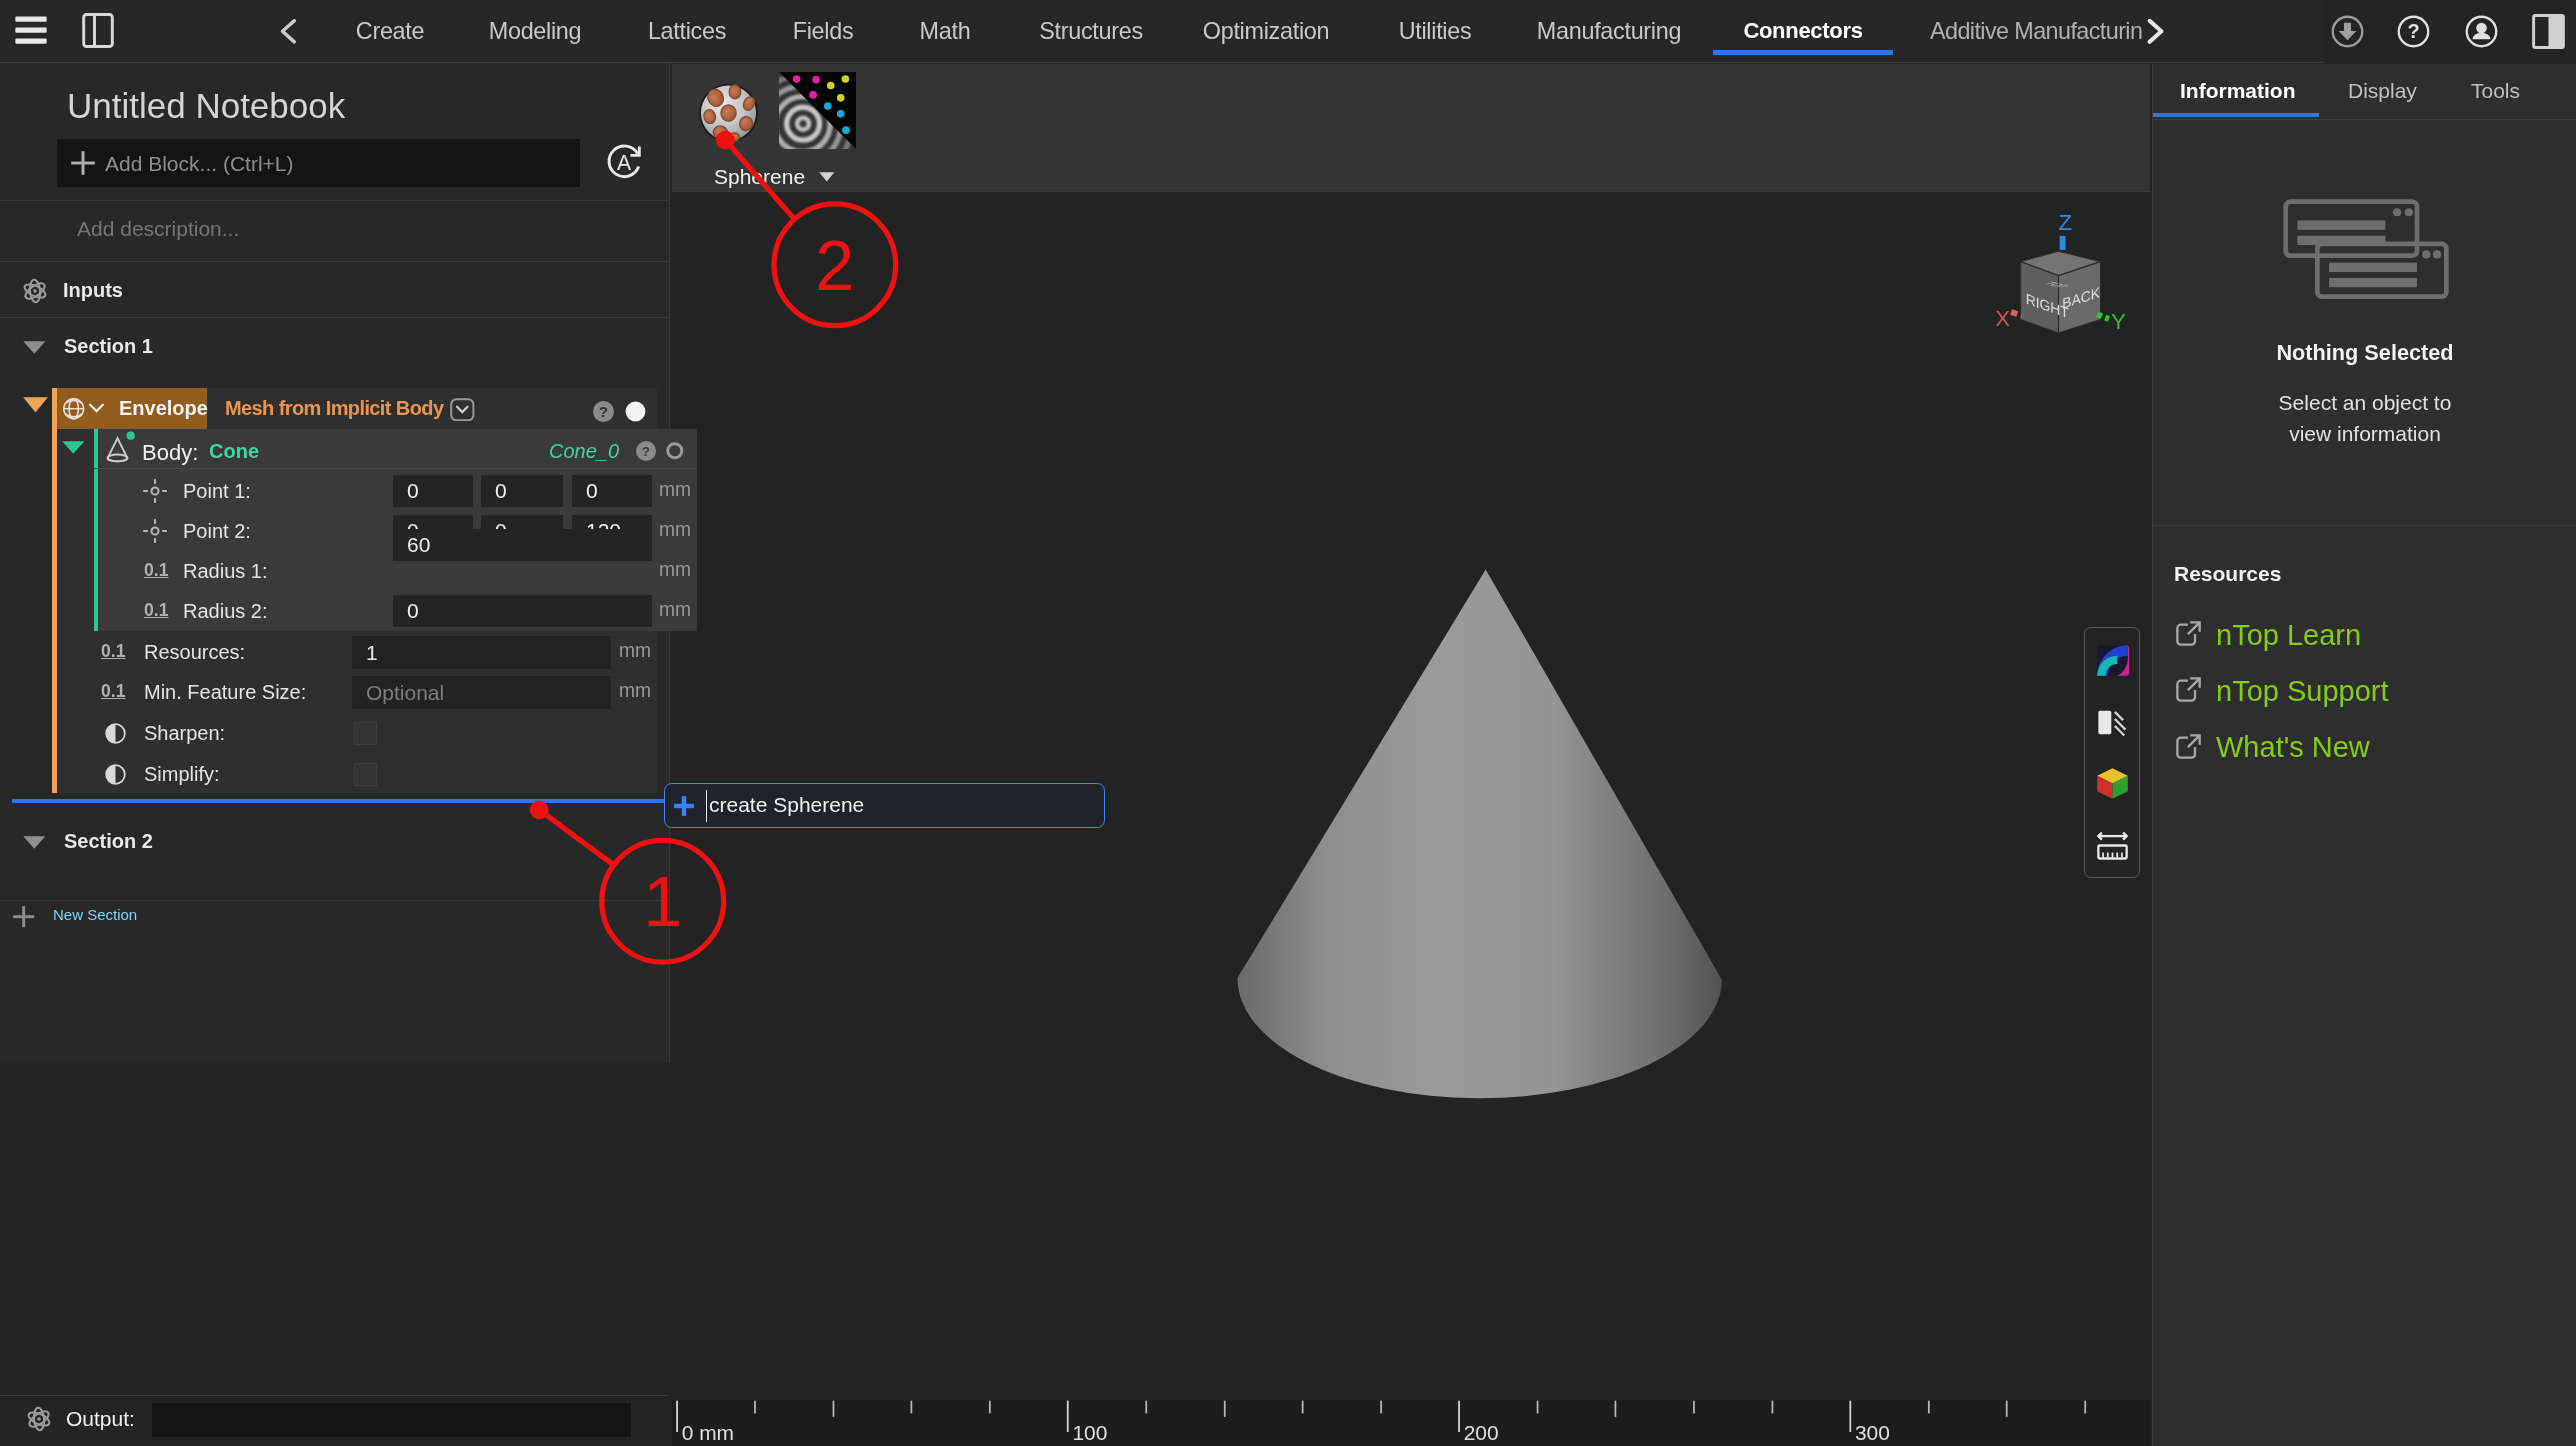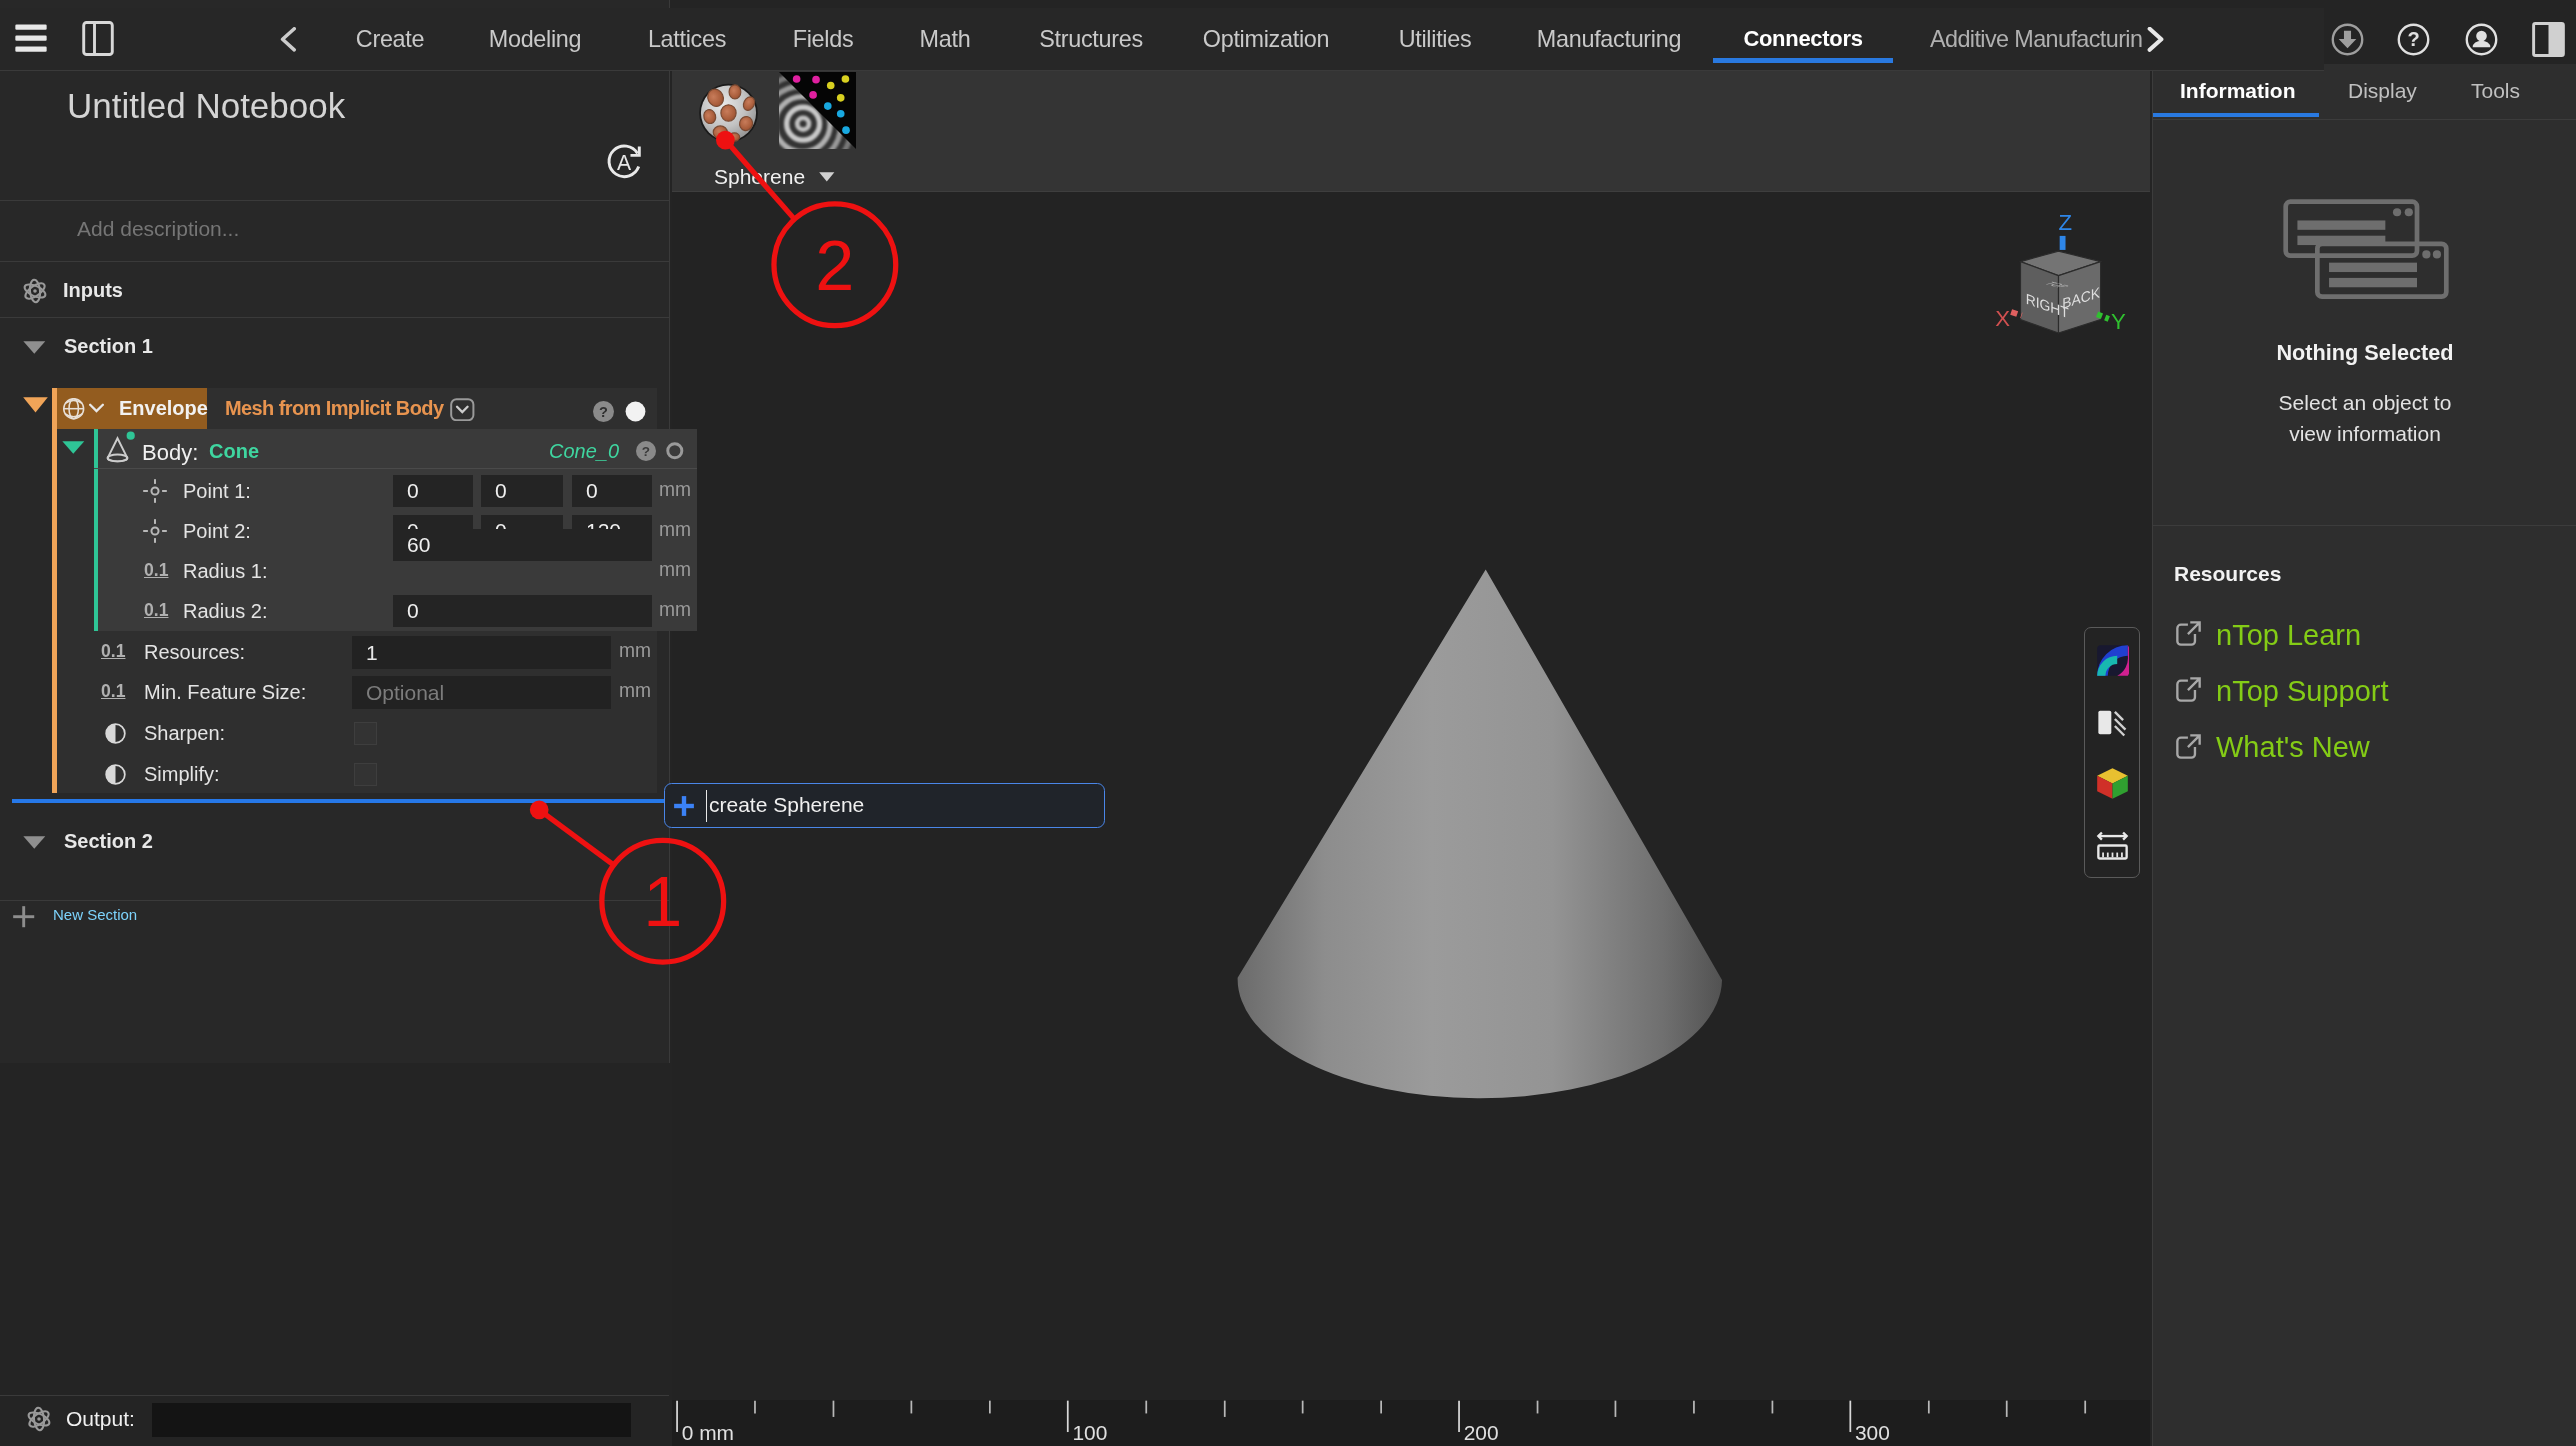--- a/index.html
+++ b/index.html
@@ -13,20 +13,27 @@
 .inputbox{background:#222222;font-size:21px;line-height:33px;padding-left:14px}
 .ib2{height:32px;line-height:32px;color:#f0f0f0;z-index:6;background:#242424}
 .extlink{width:27px;height:27px}
 .rlink{font-size:29px;color:#84cc16}
 </style>
 </head>
 <body>
 
 <div class="ab" id="leftpanel" style="left:0;top:0;width:670px;height:1063px;background:#282828;border-right:1.8px solid #3a3a3a">
   <div class="ab txt" style="left:67px;top:86px;font-size:35px;color:#d4d4d4">Untitled Notebook</div>
+  <div class="ab" style="left:57px;top:139px;width:523px;height:48px;background:#141414">
+    <svg class="ab" style="left:13px;top:11px" width="26" height="26" viewBox="0 0 44 44">
+      <line x1="22" y1="2" x2="22" y2="42" stroke="#b0b0b0" stroke-width="5"></line>
+      <line x1="2" y1="22" x2="42" y2="22" stroke="#b0b0b0" stroke-width="5"></line>
+    </svg>
+    <div class="ab txt" style="left:48px;top:13px;font-size:21px;color:#8d8d8d">Add Block... (Ctrl+L)</div>
+  </div>
   <svg class="ab" style="left:604px;top:143px" width="40" height="40" viewBox="0 0 68 68">
     <path d="M 59 40 a 26 26 0 1 1 -2 -22" fill="none" stroke="#e8e8e8" stroke-width="5"></path>
     <path d="M 60 6 v 15 h -15" fill="none" stroke="#e8e8e8" stroke-width="5"></path>
     <text x="34" y="46" font-size="36" fill="#e8e8e8" text-anchor="middle" font-family="Liberation Sans">A</text>
   </svg>
   <div class="ab" style="left:0;top:200px;width:669px;height:1.2px;background:#3a3a3a"></div>
   <div class="ab txt" style="left:77px;top:217px;font-size:21px;color:#757575">Add description...</div>
   <div class="ab" style="left:0;top:261px;width:669px;height:1.2px;background:#3a3a3a"></div>
   <svg class="ab" style="left:22px;top:278px" width="26" height="26" viewBox="0 0 44 44">
     <circle cx="22" cy="22" r="3" fill="#9a9a9a"></circle>
@@ -388,21 +395,21 @@
 </div>
 <svg width="0" height="0" style="position:absolute">
   <defs>
     <g id="ext">
       <path d="M34 24 v12 a 6 6 0 0 1 -6 6 H10 a 6 6 0 0 1 -6 -6 V14 a 6 6 0 0 1 6 -6 h12" fill="none" stroke="#a8a8a8" stroke-width="4"></path>
       <path d="M26 4 h16 v16 M42 4 L22 24" fill="none" stroke="#a8a8a8" stroke-width="4"></path>
     </g>
   </defs>
 </svg>
 
-<div class="ab" id="topbar" style="left:0;top:8px;width:2324px;height:63px;background:#272727;border-bottom:1.8px solid #3a3a3a;z-index:50">
+<div class="ab" id="topbar" style="left:0;top:0;width:2324px;height:63px;background:#272727;border-bottom:1.8px solid #3a3a3a;z-index:50">
   <svg class="ab" style="left:14.6px;top:16.4px" width="32" height="29" viewBox="0 0 54 50">
     <rect x="0" y="1" width="54" height="9" rx="2" fill="#e8e8e8"></rect>
     <rect x="0" y="20" width="54" height="9" rx="2" fill="#e8e8e8"></rect>
     <rect x="0" y="39" width="54" height="9" rx="2" fill="#e8e8e8"></rect>
   </svg>
   <svg class="ab" style="left:82px;top:13px" width="32" height="35" viewBox="0 0 54 60">
     <rect x="2.5" y="2.5" width="49" height="55" rx="5" fill="none" stroke="#d8d8d8" stroke-width="5"></rect>
     <line x1="21" y1="3" x2="21" y2="57" stroke="#d8d8d8" stroke-width="5"></line>
   </svg>
   <svg class="ab" style="left:279px;top:19.3px" width="17.6" height="24.6" viewBox="0 0 30 42">

